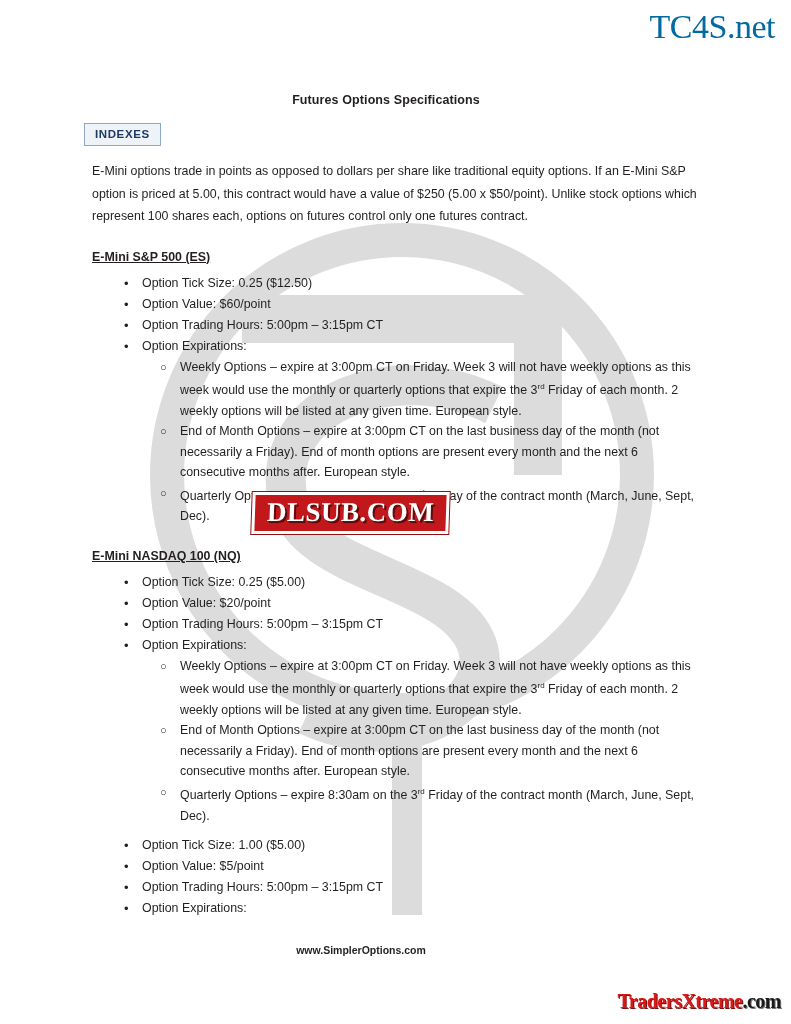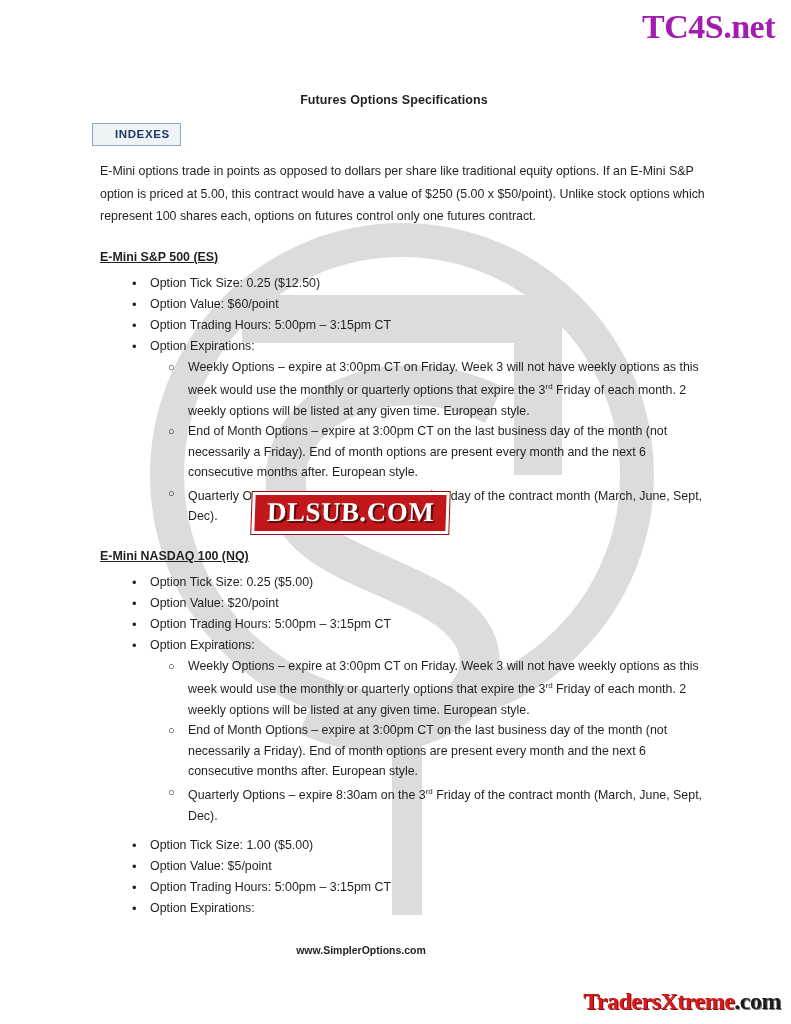--- a/index.html
+++ b/index.html
@@ -33,36 +33,36 @@
     z-index: 0;
     pointer-events: none;
   }
 
   
   .brand-top {
     position: absolute;
     right: 16px;
     top: 8px;
     font-family: "Liberation Serif", serif;
-    font-weight: bold;
+    font-weight: normal;
     font-size: 34px;
-    color: #a21caf;
+    color: #0369a1;
     letter-spacing: -0.5px;
     z-index: 6;
   }
 
   
   .brand-bottom {
     position: absolute;
     right: 10px;
     bottom: 8px;
     z-index: 6;
     font-family: "Liberation Serif", serif;
     font-weight: bold;
-    font-size: 24px;
+    font-size: 20px;
     line-height: 30px;
     letter-spacing: -0.5px;
   }
   .brand-bottom .red {
     color: #d81a1a;
     text-shadow: 1px 1px 0 #7a0d0d;
   }
   .brand-bottom .black {
     color: #1a1a1a;
     text-shadow: 1px 1px 0 #777;
@@ -87,40 +87,40 @@
     line-height: 28px;
     color: #ffffff;
     letter-spacing: 0.5px;
     text-shadow: 1px 1px 0 #6d0d0f, 2px 2px 0 #520a0b;
     white-space: nowrap;
   }
 
   
   .content {
     position: absolute;
-    left: 8px;
+    left: 0;
     top: 0;
     width: 772px;
     z-index: 3;
   }
   .doc-title {
     text-align: center;
     font-size: 12.5px;
     font-weight: bold;
     margin-top: 93px;
     letter-spacing: 0.1px;
   }
 
   .section-tag {
     position: absolute;
     left: 84px;
     top: 123px;
     border: 1px solid #8da9c4;
     background: #eef3f8;
-    padding: 4px 10px 5px 22px;
+    padding: 4px 10px 5px 10px;
     font-size: 11.5px;
     font-weight: bold;
     color: #1f3864;
     letter-spacing: 0.6px;
   }
 
   .body-block {
     position: absolute;
     left: 92px;
     top: 160px;

